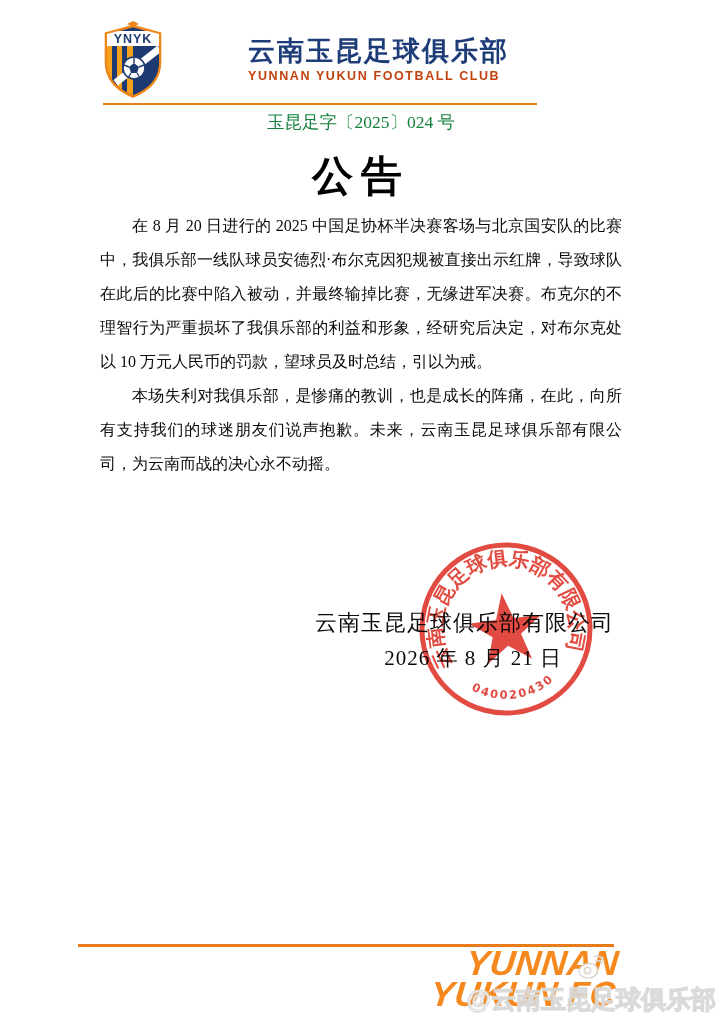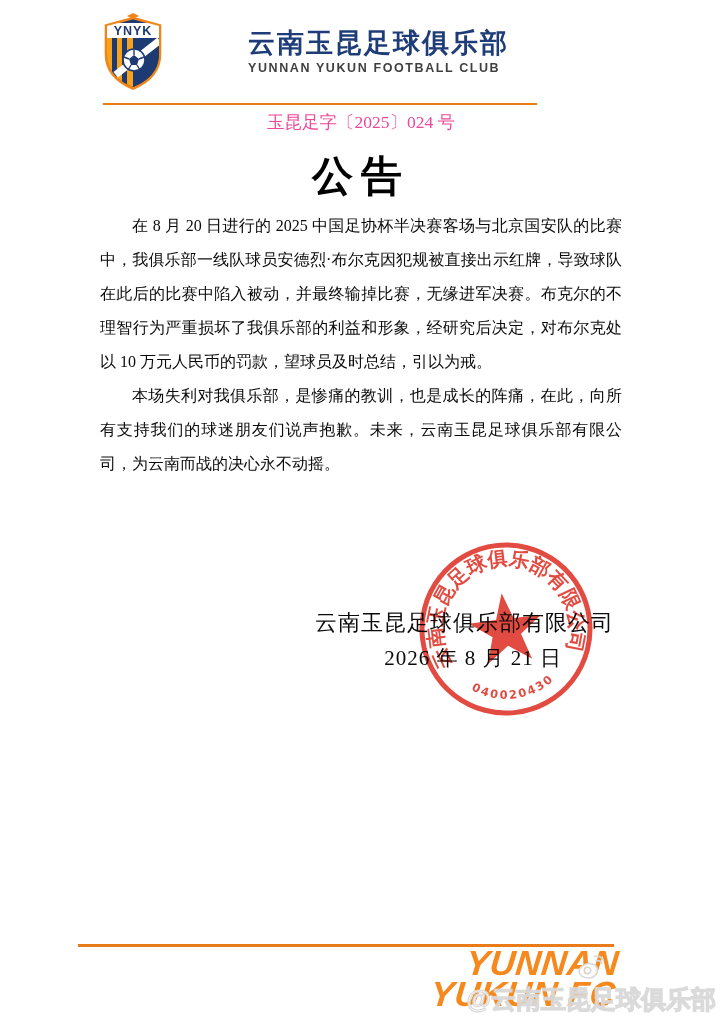--- a/index.html
+++ b/index.html
@@ -9,49 +9,49 @@
   .page {
     position: relative;
     width: 720px;
     height: 1018px;
     margin: 0 auto;
     background: #ffffff;
     overflow: hidden;
   }
 
   
-  .header { position: absolute; left: 100px; top: 12px; width: 522px; }
+  .header { position: absolute; left: 100px; top: 20px; width: 522px; }
   .header-row { display: flex; align-items: center; }
   .crest { width: 66px; height: 80px; flex: 0 0 auto; }
   .brand-text { margin-left: 82px; display: flex; flex-direction: column; }
   .brand-zh {
     font-family: "Liberation Sans", "DejaVu Sans", sans-serif;
     font-weight: bold;
     font-size: 27px;
     letter-spacing: 2px;
     color: #1E3C78;
     line-height: 1.1;
   }
   .brand-en {
     font-family: "Liberation Sans", "DejaVu Sans", sans-serif;
     font-weight: bold;
     font-size: 12.5px;
     letter-spacing: 1.6px;
-    color: #404040;
+    color: #c2410c;
     margin-top: 3px;
   }
   .header-rule {
     position: absolute; left: 103px; top: 103px;
     width: 434px; height: 2px; background: #E97B18;
   }
 
   
   .doc-number {
     position: absolute; left: 100px; top: 110px; width: 522px;
-    text-align: center; font-size: 17.5px; color: #ec4899;
+    text-align: center; font-size: 17.5px; color: #15803d;
   }
 
   
   .doc-title {
     position: absolute; left: 100px; top: 149px; width: 522px;
     text-align: center; font-size: 41px; font-weight: bold;
     letter-spacing: 8px; color: #000;
   }
 
   

